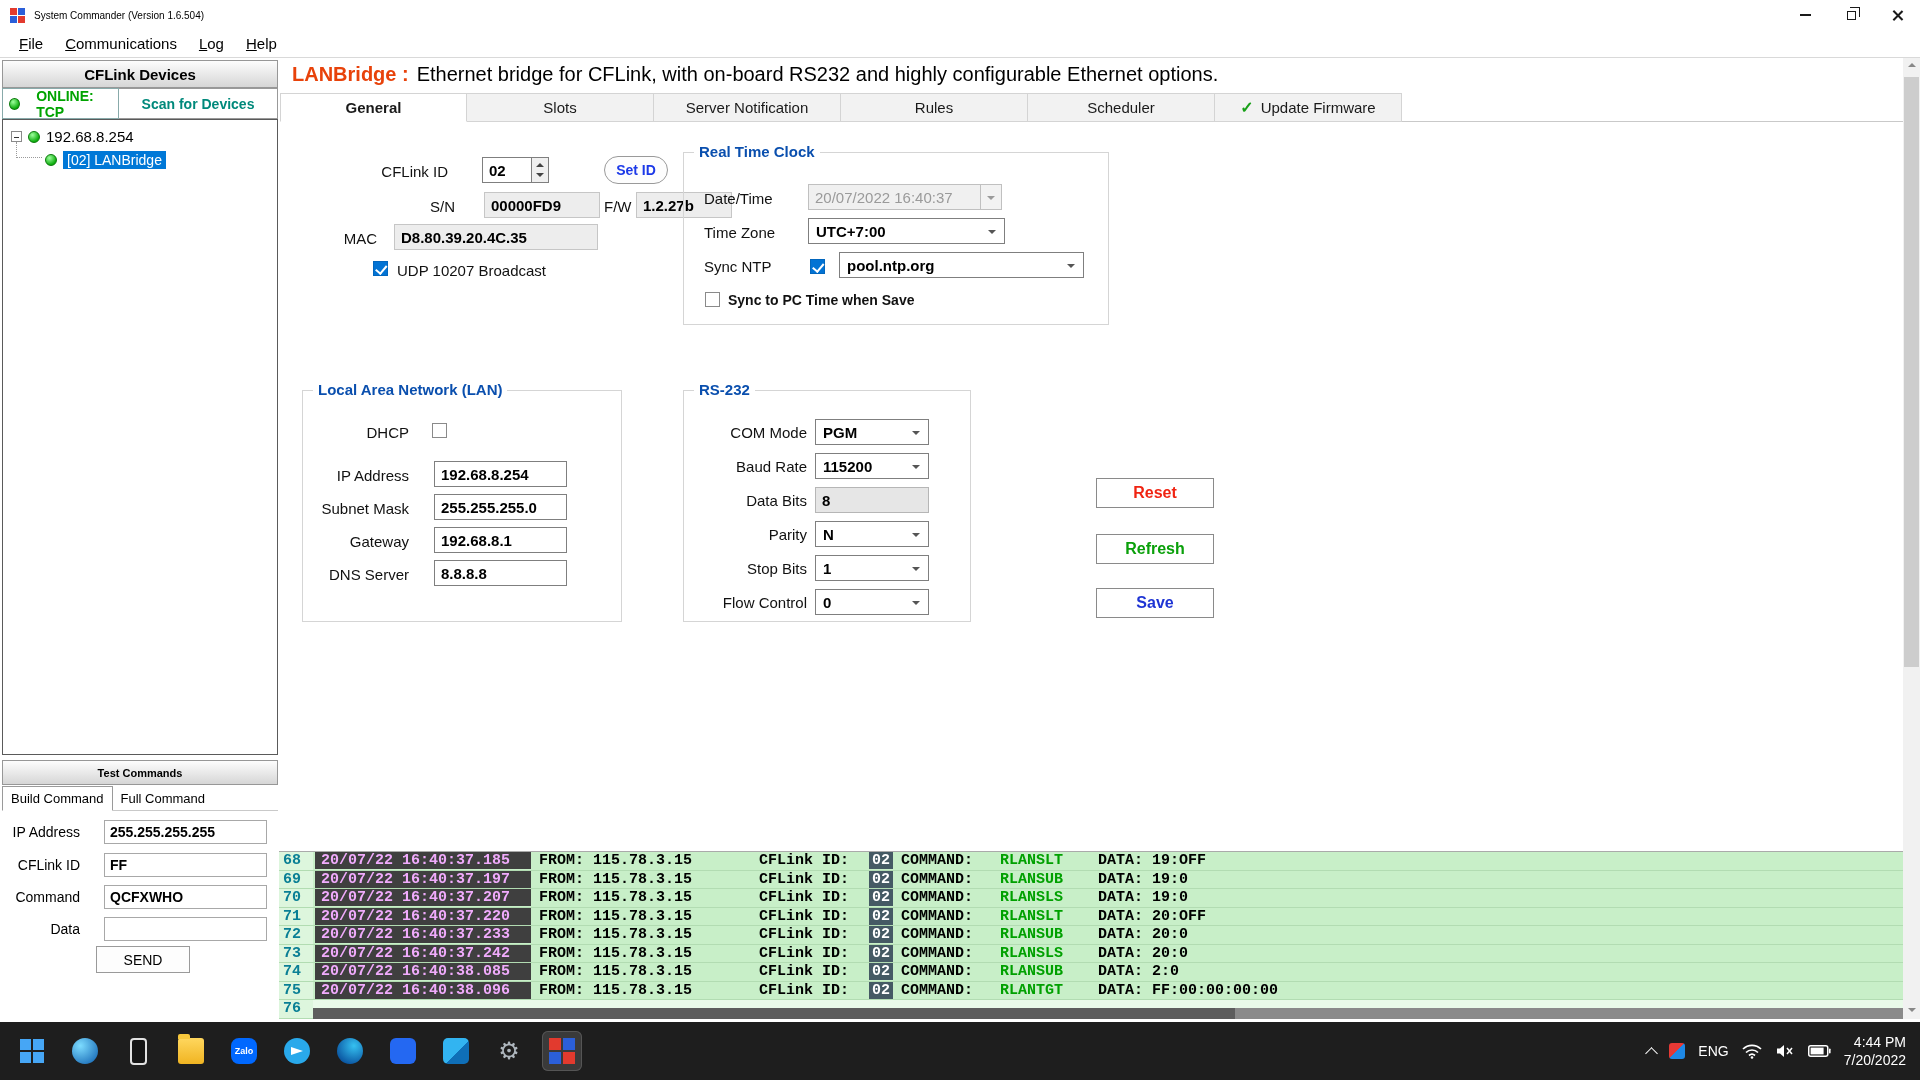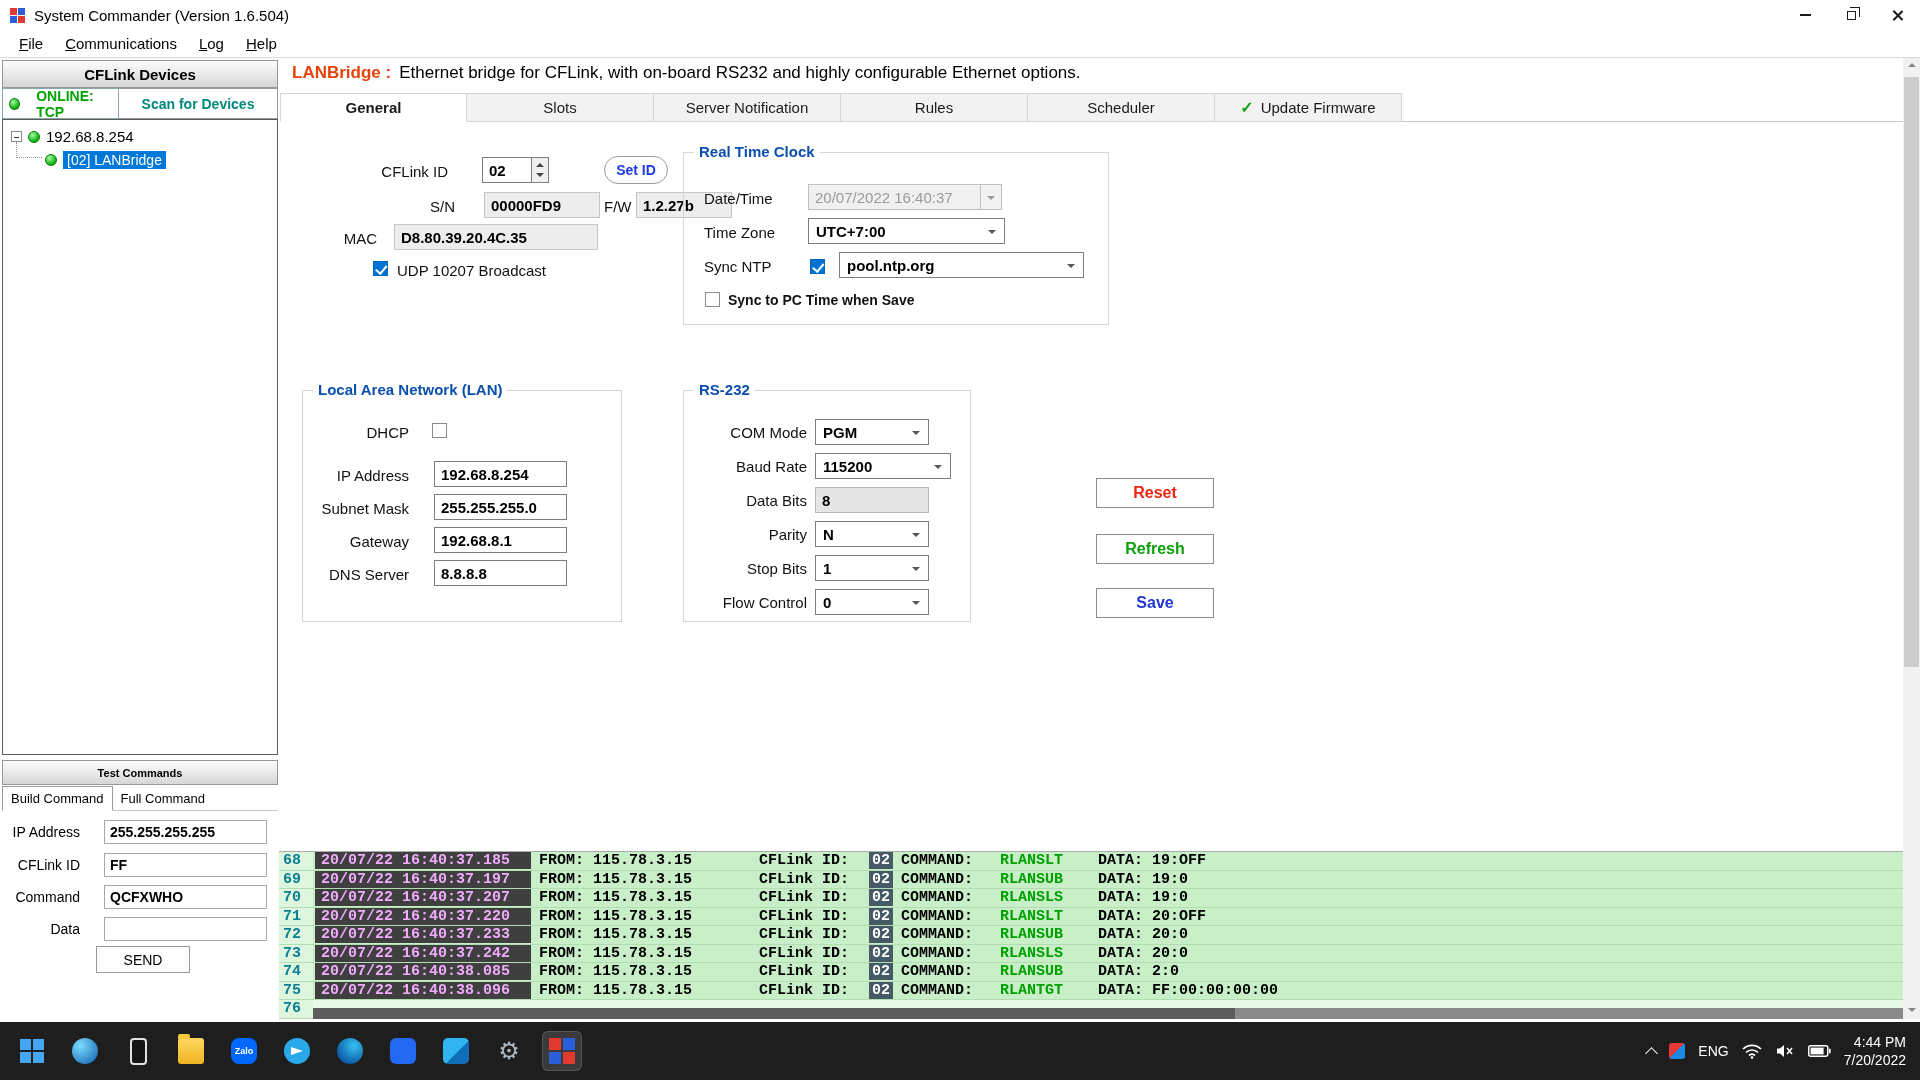--- a/index.html
+++ b/index.html
@@ -5,21 +5,21 @@
   * { margin:0; padding:0; box-sizing:border-box; }
   html,body { width:1920px; height:1080px; overflow:hidden; }
   body { position:relative; background:#fff; font-family:"Liberation Sans",sans-serif; color:#000; font-size:15px; }
 
   
   .titlebar { position:absolute; left:0; top:0; width:1920px; height:30px; background:#fff; display:flex; align-items:center; }
   .app-icon { display:grid; grid-template-columns:7px 7px; grid-template-rows:7px 7px; gap:1px; margin-left:10px; }
   .app-icon i, .ic-sc i { display:block; }
   .app-icon .r, .ic-sc .r { background:#e23a2e; }
   .app-icon .b, .ic-sc .b { background:#2b5fd9; }
-  .title-text { margin-left:9px; font-size:15px; }
+  .title-text { margin-left:9px; font-size:10px; }
   .win-controls { margin-left:auto; display:flex; height:30px; }
   .wbtn { width:46px; height:30px; display:flex; align-items:center; justify-content:center; }
   .glyph-min { width:11px; height:2px; background:#1a1a1a; }
   .glyph-restore { position:relative; width:9px; height:9px; border:1.4px solid #1a1a1a; background:#fff; }
   .glyph-restore::before { content:""; position:absolute; left:2px; top:-4.4px; width:9px; height:9px; border:1.4px solid #1a1a1a; border-bottom:none; border-left:none; }
   .glyph-close { position:relative; width:13px; height:13px; }
   .glyph-close::before, .glyph-close::after { content:""; position:absolute; left:6px; top:0; width:1.6px; height:13px; background:#1a1a1a; }
   .glyph-close::before { transform:rotate(45deg); } .glyph-close::after { transform:rotate(-45deg); }
 
   
@@ -50,21 +50,21 @@
   .test-panel { position:absolute; left:2px; top:760px; width:276px; height:259px; background:#fff; }
   .tc-header { position:absolute; left:0; top:0; width:276px; height:25px; font-size:11px; }
   .tc-tabs { position:absolute; left:0; top:25px; width:276px; height:26px; display:flex; align-items:flex-end; border-bottom:1px solid #c9c9c9; }
   .tc-tab { font-size:13px; padding:4px 8px; }
   .tc-tab.active { border:1px solid #9a9a9a; border-bottom:1px solid #fff; margin-bottom:-1px; background:#fff; }
   .tc-label { position:absolute; width:76px; text-align:right; font-size:14px; }
   .tc-input { position:absolute; left:102px; width:163px; height:24px; border:1px solid #a8a8a8; background:#fff; font-weight:bold; font-size:14px; display:flex; align-items:center; padding:0 5px; }
   .send-btn { position:absolute; left:94px; top:186px; width:94px; height:27px; border:1px solid #9a9a9a; background:#fdfdfd; display:flex; align-items:center; justify-content:center; font-size:14px; }
 
   
-  .desc-line { position:absolute; left:292px; top:63px; font-size:17px; }
+  .desc-line { position:absolute; left:292px; top:63px; font-size:20px; }
   .desc-name { color:#e8420a; font-weight:bold; margin-right:8px; }
   .tabstrip { position:absolute; left:280px; top:93px; width:1623px; height:29px; border-bottom:1px solid #c9c9c9; display:flex; }
   .tab { width:187px; height:29px; display:flex; align-items:center; justify-content:center; gap:7px; background:#f2f2f2; border:1px solid #d4d4d4; border-left:none; font-size:15px; color:#1a1a1a; }
   .tab:first-child { border-left:1px solid #d4d4d4; }
   .tab.active { background:#fff; font-weight:bold; border-bottom:1px solid #fff; }
   .tab-check { color:#18a018; font-weight:bold; font-size:16px; }
 
   
   .lbl { position:absolute; font-size:15px; color:#111; white-space:nowrap; }
   .lbl.r { text-align:right; }
@@ -281,21 +281,21 @@
     <div class="textbox" style="left:131px; top:136px; width:133px;">192.68.8.1</div>
     <span class="lbl r" style="left:0px; top:175px; width:106px;">DNS Server</span>
     <div class="textbox" style="left:131px; top:169px; width:133px;">8.8.8.8</div>
   </div>
 
   <div class="groupbox" style="left:403px; top:268px; width:288px; height:232px;">
     <span class="gb-title">RS-232</span>
     <span class="lbl r" style="left:0px; top:33px; width:123px;">COM Mode</span>
     <div class="selectbox" style="left:131px; top:28px; width:114px;">PGM</div>
     <span class="lbl r" style="left:0px; top:67px; width:123px;">Baud Rate</span>
-    <div class="selectbox" style="left:131px; top:62px; width:136px;">115200</div>
+    <div class="selectbox" style="left:131px; top:62px; width:114px;">115200</div>
     <span class="lbl r" style="left:0px; top:101px; width:123px;">Data Bits</span>
     <div class="textbox ro" style="left:131px; top:96px; width:114px; background:#e6e6e6; border-color:#b6b6b6;">8</div>
     <span class="lbl r" style="left:0px; top:135px; width:123px;">Parity</span>
     <div class="selectbox" style="left:131px; top:130px; width:114px;">N</div>
     <span class="lbl r" style="left:0px; top:169px; width:123px;">Stop Bits</span>
     <div class="selectbox" style="left:131px; top:164px; width:114px;">1</div>
     <span class="lbl r" style="left:0px; top:203px; width:123px;">Flow Control</span>
     <div class="selectbox" style="left:131px; top:198px; width:114px;">0</div>
   </div>
 

